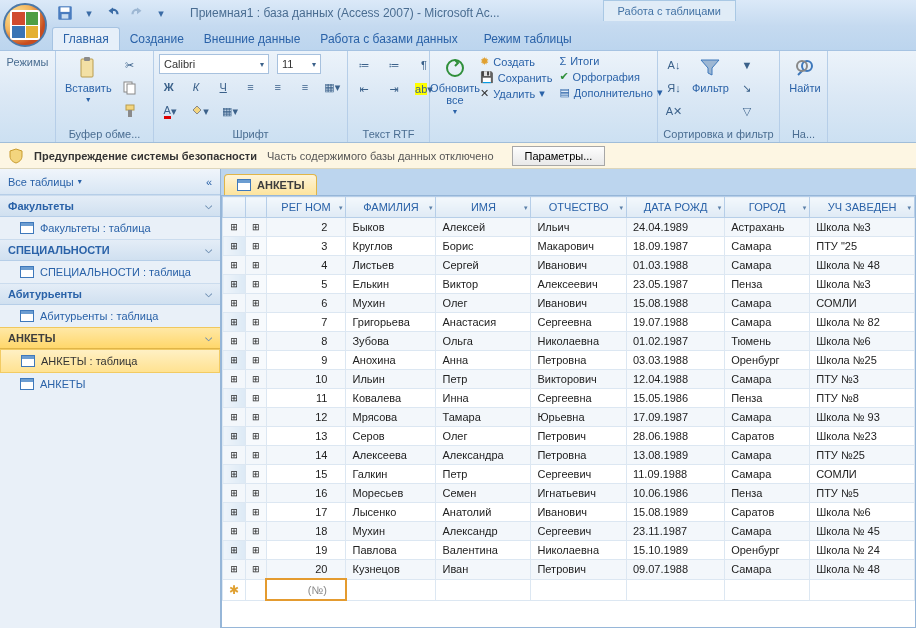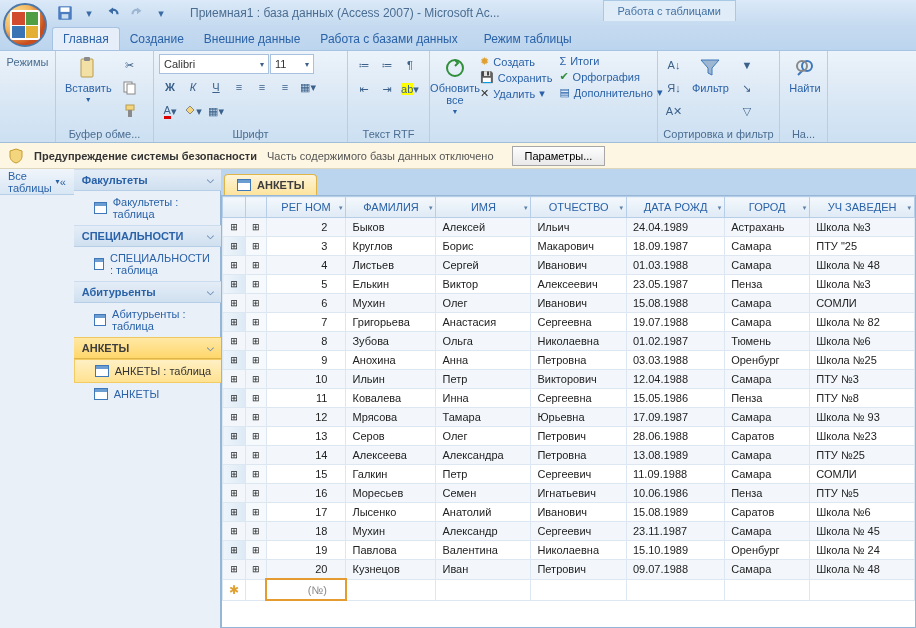--- a/index.html
+++ b/index.html
@@ -20,30 +20,30 @@
 .tab.active{background:#e6eff9;border:1px solid #a6c3e2;border-bottom:none;border-radius:3px 3px 0 0}
 .tab.context{color:#2a62a8}
 .ribbon{height:93px;background:linear-gradient(#ecf3fa,#dbe8f5 50%,#cce0f2);border-top:1px solid #a6c3e2;border-bottom:1px solid #a0bdd9;display:flex}
 .rgroup{border-right:1px solid #b6cee8;padding:3px 5px 0;display:flex;flex-direction:column;height:100%}
 .rgroup-body{flex:1;display:flex;align-items:flex-start;gap:3px}
 .rgroup-label{text-align:center;color:#4a6d91;font-size:11px;padding:2px 0}
 .bigbtn{display:flex;flex-direction:column;align-items:center;gap:2px;padding:2px 4px;color:#2a62a8;min-width:40px}
 .bigbtn svg{width:24px;height:24px}
 .smallbtn{width:22px;height:22px;display:flex;align-items:center;justify-content:center;border:1px solid transparent;color:#3b618a}
 .font-controls{display:flex;flex-direction:column;gap:2px}
-.font-row{display:flex;gap:1px;align-items:flex-start}
+.font-row{display:flex;gap:8px;align-items:flex-start}
 .combo{background:#fff;border:1px solid #a7c1de;height:20px;display:flex;align-items:center;padding:0 4px;color:#333}
 .combo .arrow{margin-left:auto;color:#3b618a;font-size:8px}
 .security-bar{height:26px;background:#fdf6e3;border-bottom:1px solid #ddd6bb;display:flex;align-items:center;gap:10px;padding:0 8px}
 .shield-icon{width:16px;height:16px}
 .security-bar .warn{font-weight:bold;color:#333}
 .security-bar .msg{color:#555}
 .security-bar .opt-btn{background:linear-gradient(#fdfdfd,#e9e9e9);border:1px solid #a7a7a7;padding:3px 12px;margin-left:8px}
 .workspace{display:flex;height:459px}
-.navpane{width:221px;background:#e9f0f8;border-right:1px solid #96b6d8;display:flex;flex-direction:row}
+.navpane{width:221px;background:#e9f0f8;border-right:1px solid #96b6d8;display:flex;flex-direction:column}
 .nav-header{height:26px;background:linear-gradient(#f0f5fb,#d8e6f4);border-bottom:1px solid #b6cee8;display:flex;align-items:center;padding:0 8px;color:#2a62a8}
 .nav-header .dd{margin-left:4px;font-size:8px}
 .nav-header .chev{margin-left:auto;font-size:11px}
 .nav-group-h{background:linear-gradient(#e4edf7,#d0e0f0);border-top:1px solid #cbdcee;border-bottom:1px solid #b6cee8;padding:4px 8px;font-weight:bold;color:#2a62a8;display:flex;align-items:center}
 .nav-group-h .pin{margin-left:auto;font-size:9px;color:#6a8bb0}
 .nav-group-h.selected{background:linear-gradient(#ffe8a6,#ffd76b);color:#3d3d3d;border-top:1px solid #f0c85e;border-bottom:1px solid #e0b548}
 .nav-item{padding:5px 8px 5px 20px;display:flex;align-items:center;gap:6px;color:#2a62a8}
 .nav-item.selected{background:linear-gradient(#fff0c4,#ffe291);border:1px solid #f2cb63;color:#333}
 .nav-table-icon{width:14px;height:12px;background:#fff;border:1px solid #3e78bb;position:relative}
 .nav-table-icon::before{content:"";position:absolute;top:0;left:0;right:0;height:3px;background:#6c9dd1}

